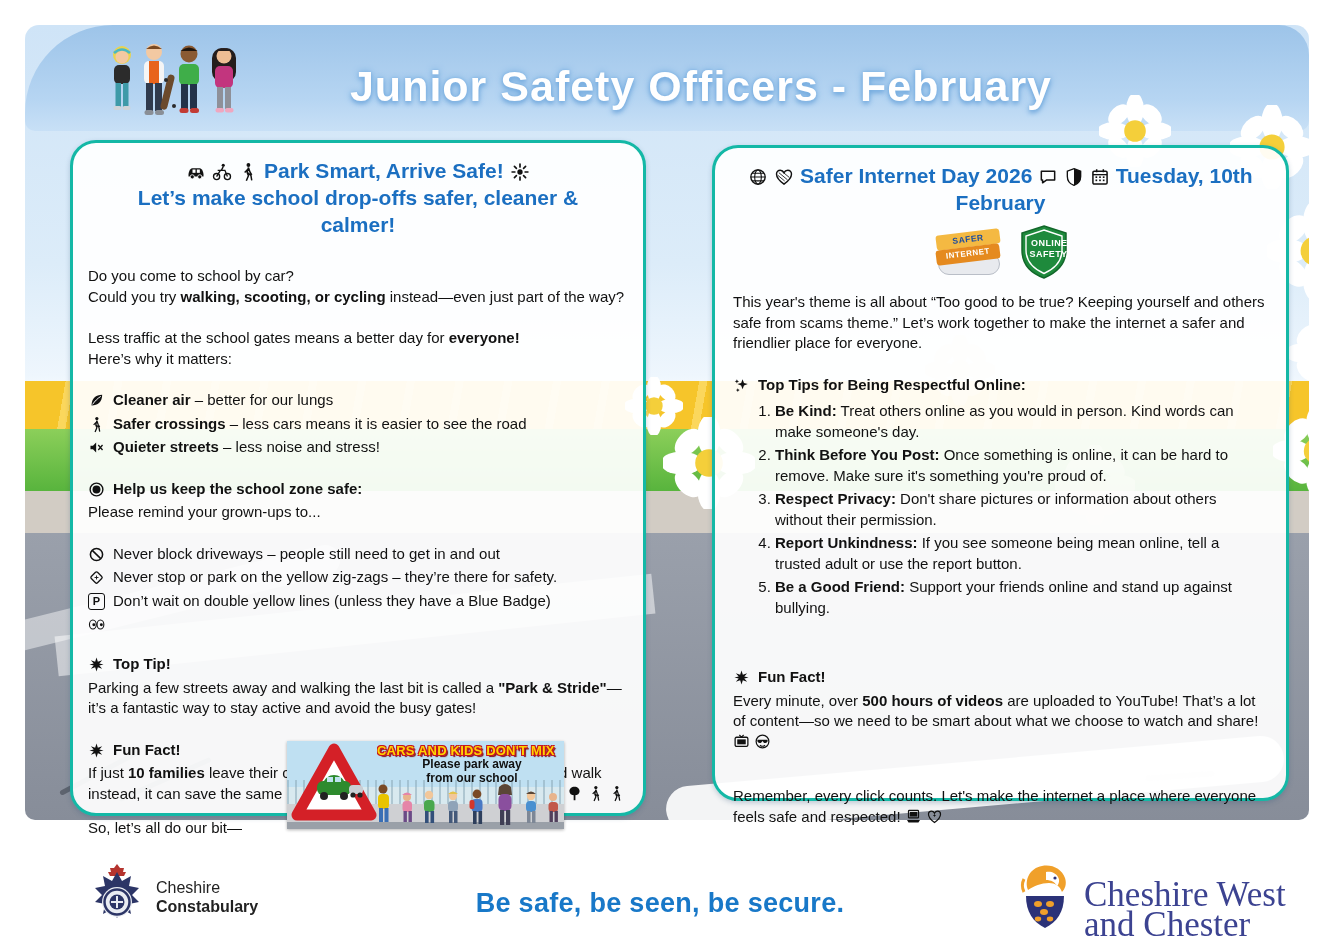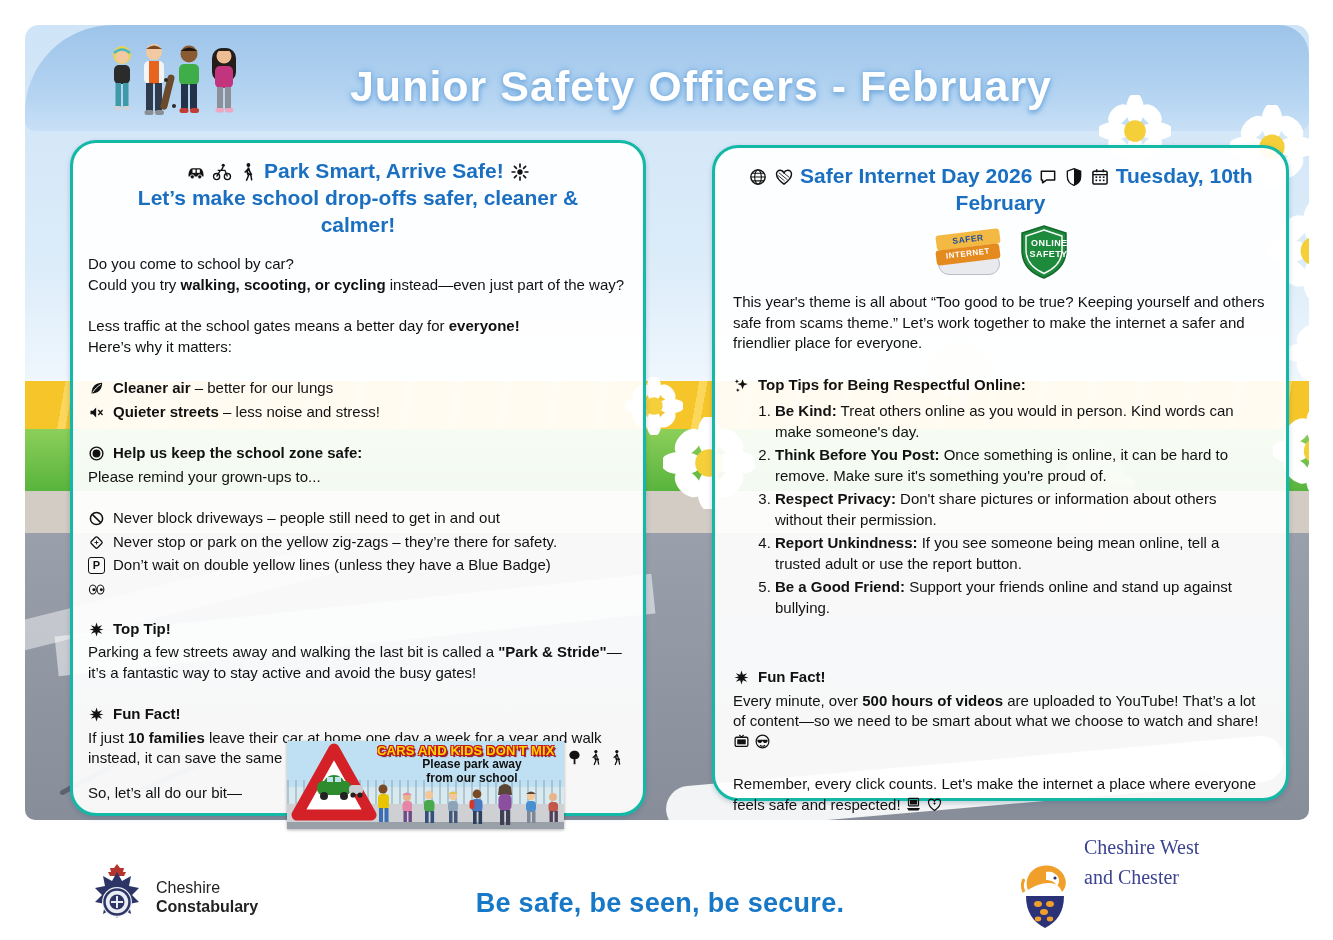--- a/index.html
+++ b/index.html
@@ -38,21 +38,21 @@
 
   
   .panel{position:absolute;background:rgba(255,255,255,.93);border:3px solid #14b8a6;
          border-radius:26px;box-shadow:0 2px 5px rgba(40,80,120,.25);box-sizing:border-box;}
   .panel-left{left:70px;top:140px;width:576px;height:676px;padding:12px 15px 8px 15px;}
   .panel-right{left:712px;top:145px;width:577px;height:656px;padding:12px 18px 8px 18px;}
   .panel h2{color:#1b6fc1;font-size:21px;line-height:27px;font-weight:bold;
             text-align:center;margin:2px 0 0 0;}
   .panel h2 .narrow{display:block;max-width:470px;margin:0 auto;}
   .body-txt{font-size:15px;line-height:20.5px;}
-  .para{margin:0 0 21px 0;}
+  .para{margin:12px 0 21px 0;}
   .sect-head{font-weight:bold;font-size:15px;}
   .icon-row{display:flex;align-items:flex-start;gap:8px;margin:0 0 3px 0;}
   .icon-row .ic{flex:0 0 auto;margin-top:2px;}
   ol.tips{margin:6px 0 0 0;padding-left:42px;}
   ol.tips li{margin:0 0 3px 0;}
 
   .ic{width:17px;height:17px;display:inline-block;vertical-align:-3px;}
   .ic.lg{width:20px;height:20px;vertical-align:-4px;}
   .pbox{display:inline-flex;align-items:center;justify-content:center;width:15px;height:15px;
         border:1.7px solid #111;border-radius:3px;font-size:11px;font-weight:bold;margin-top:2px;}
@@ -85,22 +85,22 @@
   .poster-tri{position:absolute;left:4px;top:2px;}
   .poster-kids{position:absolute;left:86px;top:42px;}
 
   
   .footer-badge{position:absolute;left:86px;top:862px;}
   .constab-text{position:absolute;left:156px;top:878px;font-size:16px;line-height:19px;color:#222;}
   .constab-text b{display:block;}
   .slogan{position:absolute;left:420px;top:888px;width:480px;text-align:center;
           font-size:27px;font-weight:bold;color:#1878c8;letter-spacing:.3px;}
   .cwac-logo{position:absolute;left:1012px;top:860px;}
-  .cwac-text{position:absolute;left:1084px;top:832px;font-family:"Liberation Serif","DejaVu Serif",serif;
-          font-size:20px;line-height:30px;color:#3c4391;}
+  .cwac-text{position:absolute;left:1084px;top:880px;font-family:"Liberation Serif","DejaVu Serif",serif;
+          font-size:35px;line-height:30px;color:#3c4391;}
 </style>
 </head>
 <body>
 
 <div class="page">
 
   <div class="scene">
     <div class="band-yellow"></div>
     <div class="band-green"></div>
     <div class="band-pavement"></div>
@@ -327,20 +327,27 @@
       <span>Here’s why it matters:</span>
     </p>
 
     <div class="para">
       <div class="icon-row">
         <svg class="ic" viewBox="0 0 24 24">
             <path d="M5 19C5 9 11 4 20 4c0 10-6 15-15 15z" fill="#111"></path>
             <path d="M6.5 17.5C9.5 13 13.5 9 18 6.2" stroke="#fff" stroke-width="1.4" fill="none"></path>
           </svg>
         <span><b>Cleaner air</b><span> – better for our lungs</span></span>
+      </div>
+      <div class="icon-row">
+        <svg class="ic" viewBox="0 0 24 24">
+            <circle cx="12.5" cy="3.6" r="2.3" fill="#111"></circle>
+            <path d="M12.5 6.5l-1.5 6 1.5 4-2.5 6M12.5 6.5l1.8 5.5 2.2 3.5M11 12.5l4.5 3.5 1 6M11.5 9l-3.5 3.5" stroke="#111" stroke-width="1.8" fill="none"></path>
+          </svg>
+        <span><b>Safer crossings</b><span> – less cars means it is easier to see the road</span></span>
       </div>
       <div class="icon-row">
         <svg class="ic" viewBox="0 0 24 24">
             <path d="M3.5 9.5v5h3.5l4.5 4.5v-14L7 9.5z" fill="#111"></path>
             <path d="M14.5 8.5l6 7M20.5 8.5l-6 7" stroke="#111" stroke-width="1.8"></path>
           </svg>
         <span><b>Quieter streets</b><span> – less noise and stress!</span></span>
       </div>
     </div>
 

